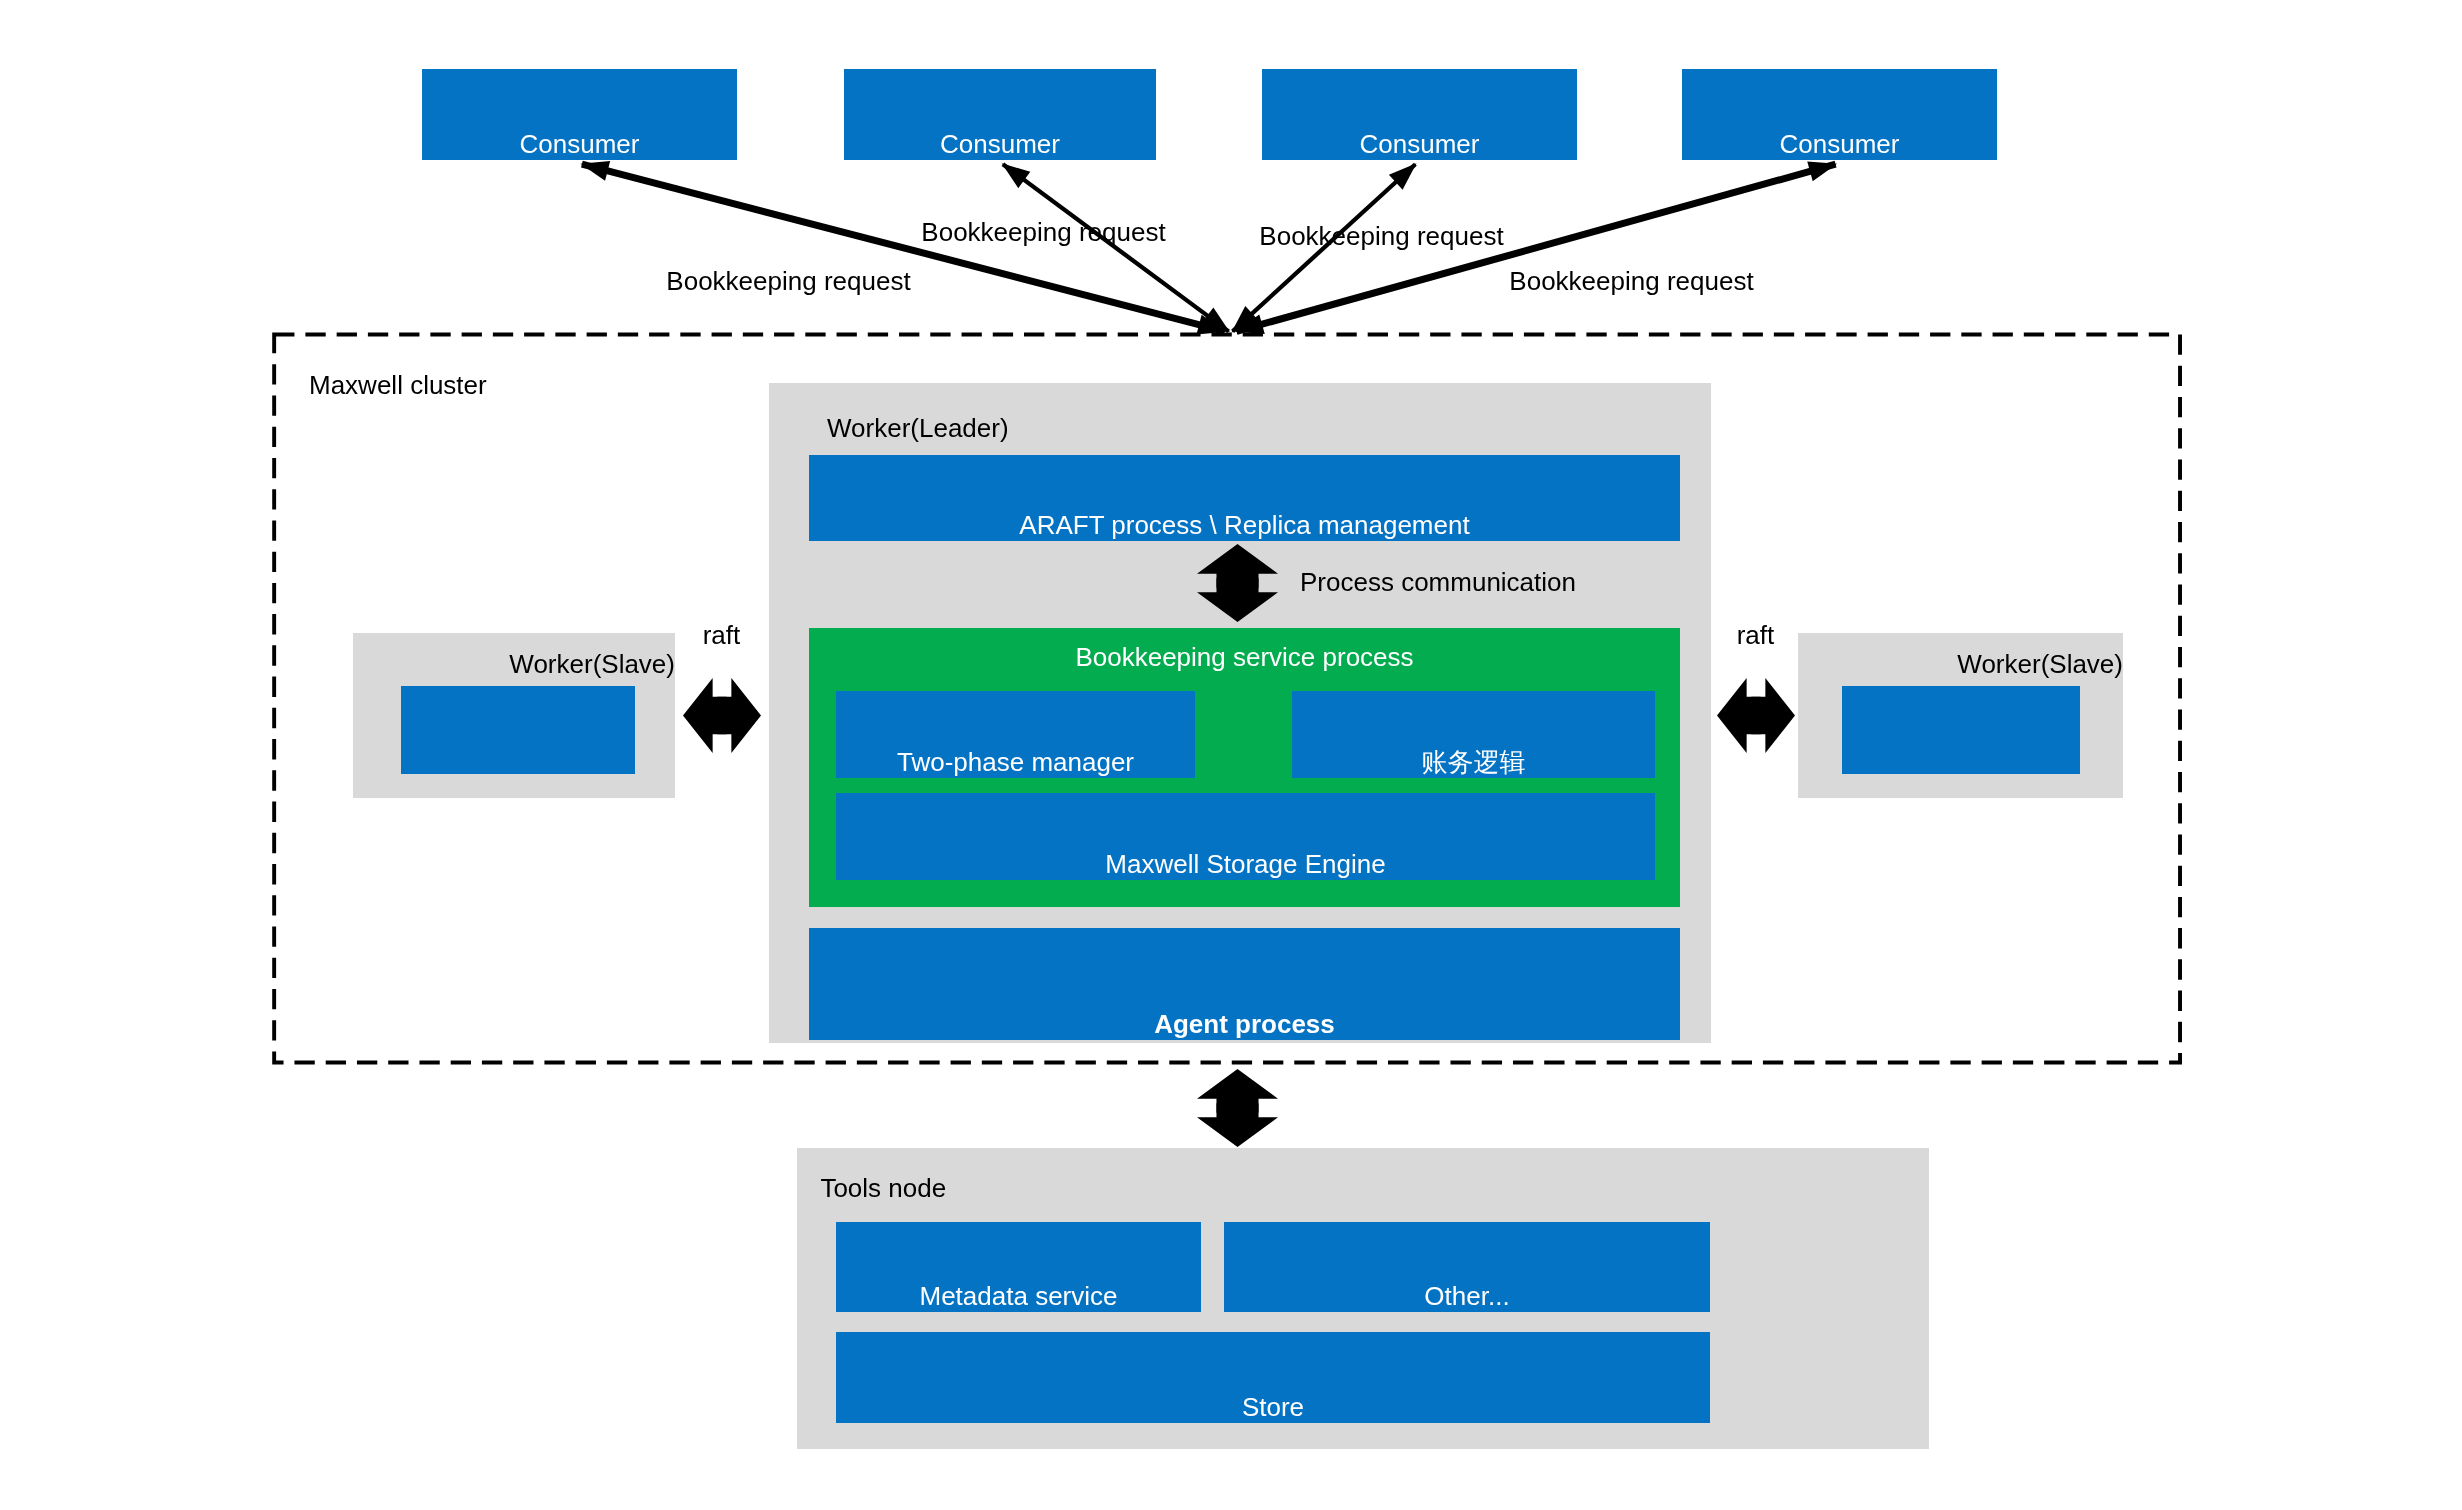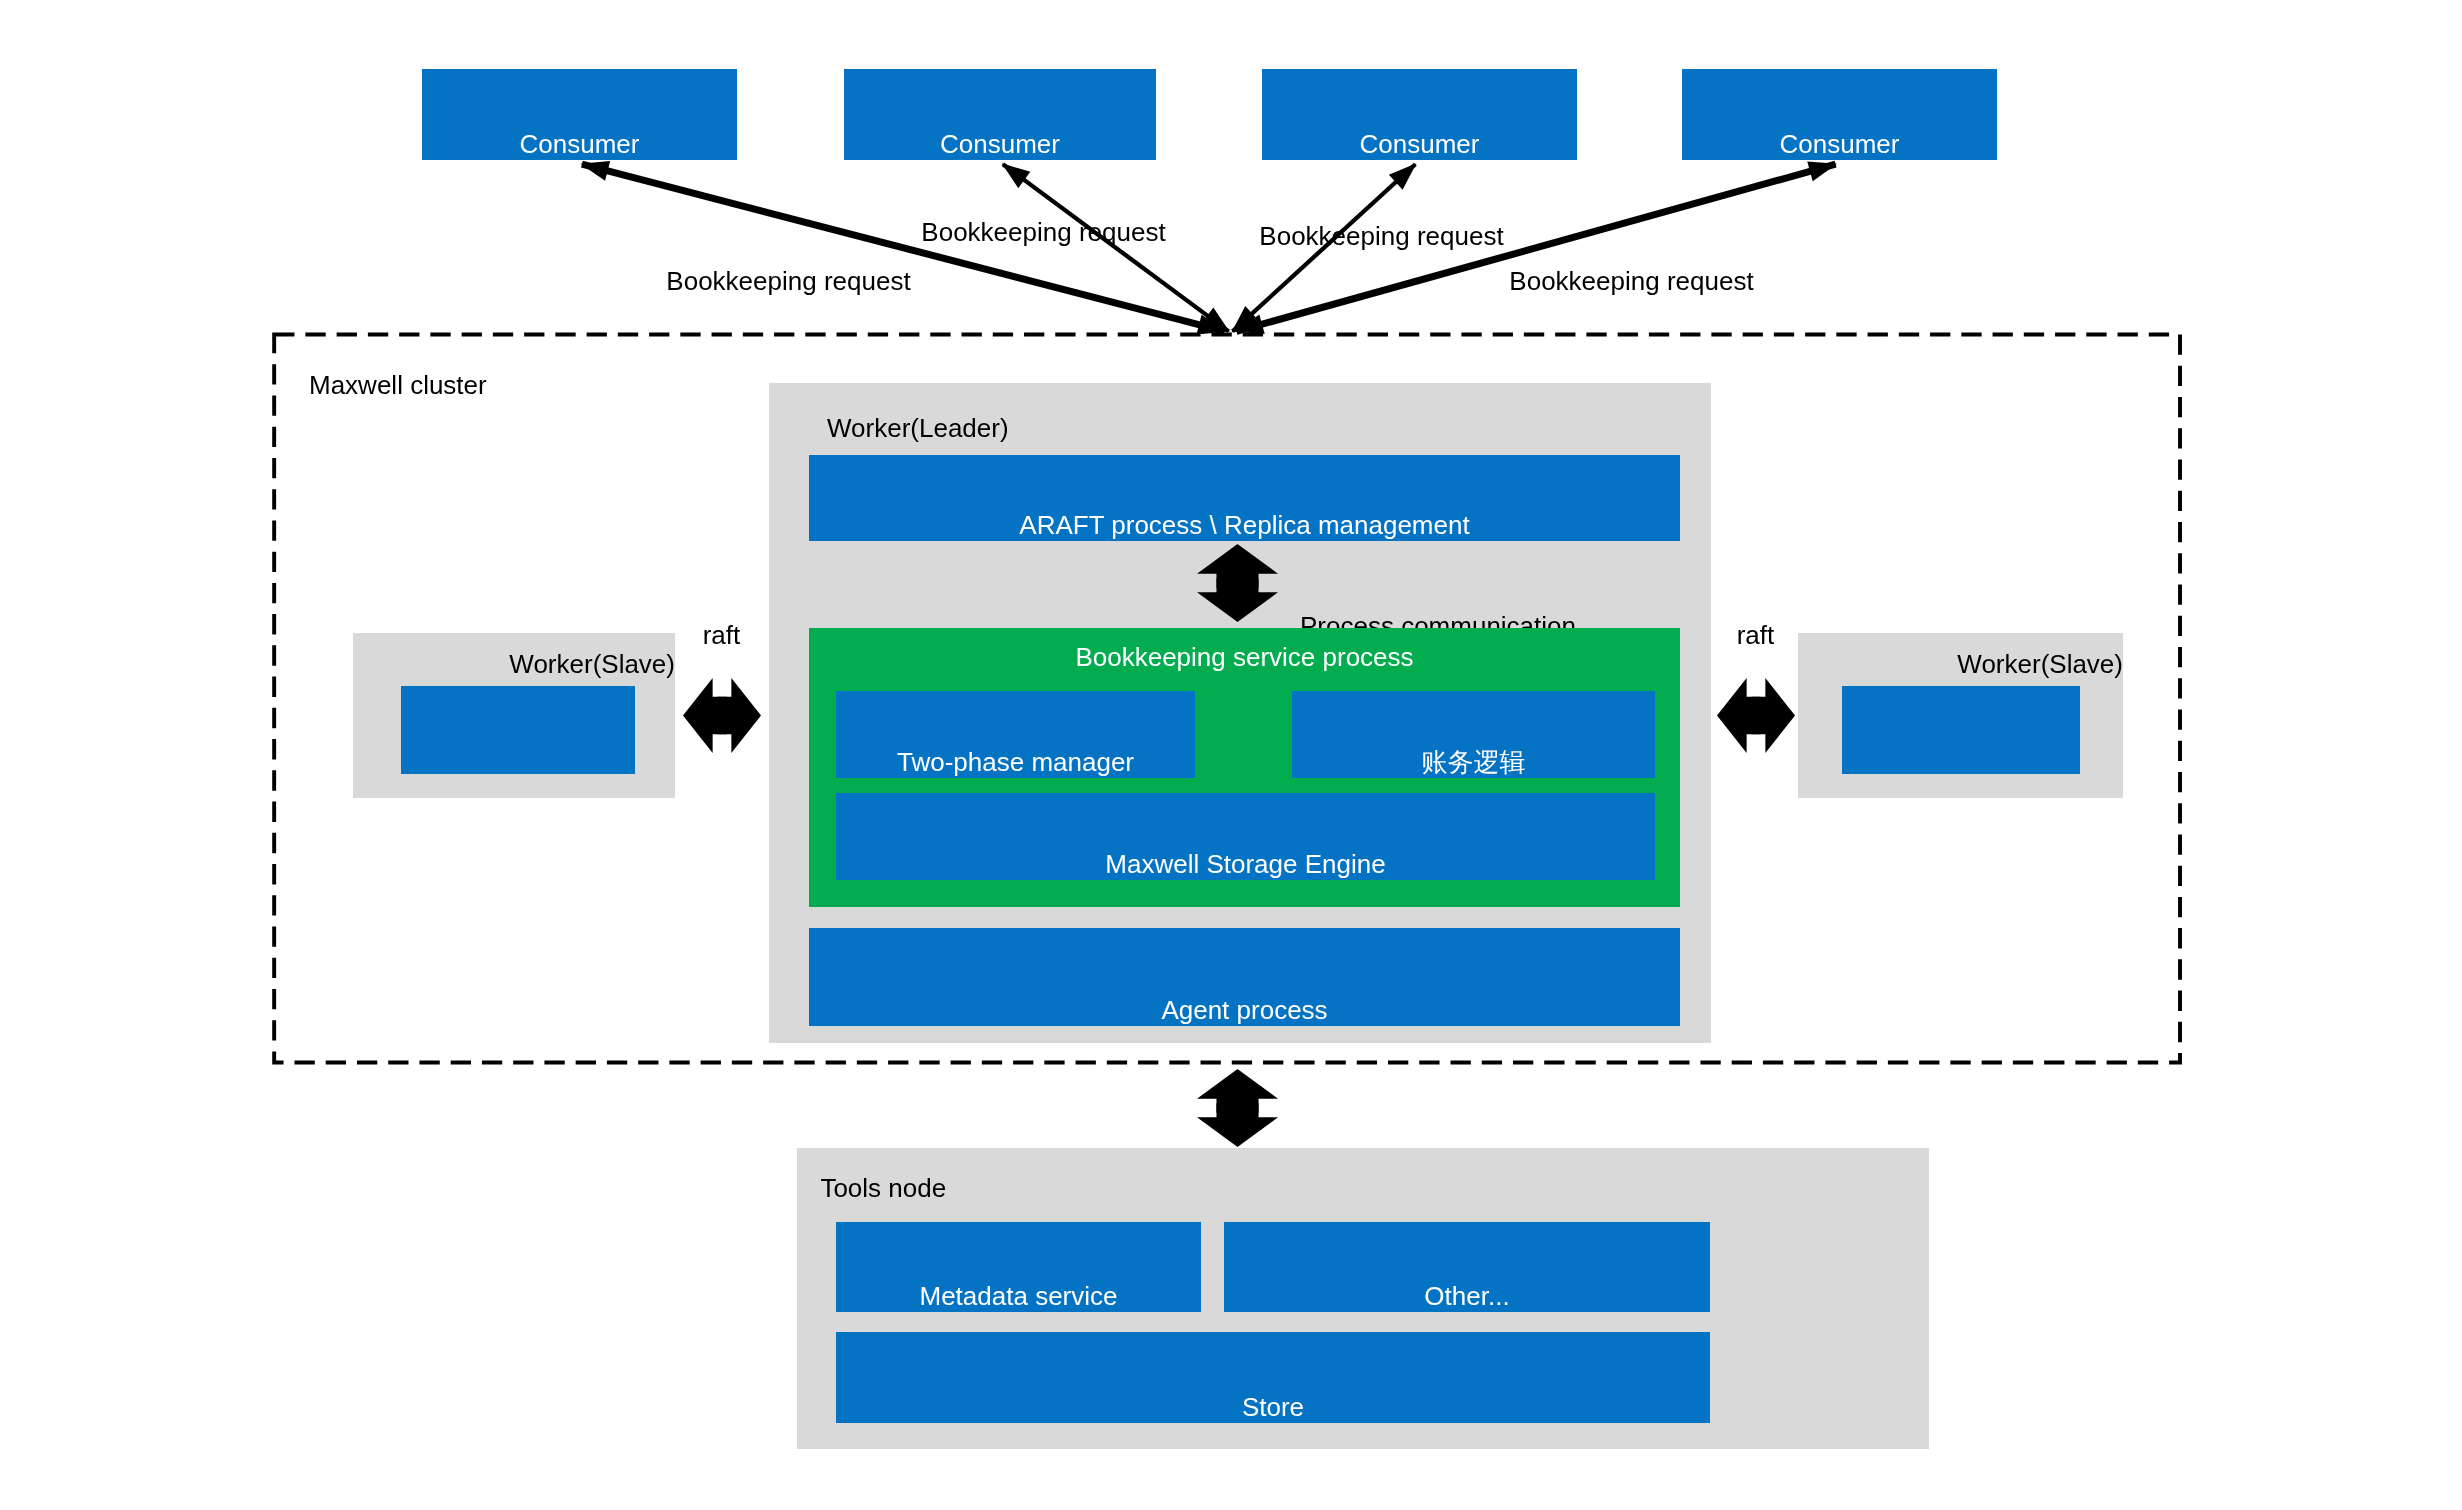--- a/index.html
+++ b/index.html
@@ -45,26 +45,26 @@
   #consumer-1{left:422px;}
   #consumer-2{left:844px;width:312px;}
   #consumer-3{left:1262px;}
   #consumer-4{left:1682px;}
 
   
   #leader-panel{left:769px;top:383px;width:942px;height:660px;padding-left:27px;}
   #leader-title{left:58px;top:30px;}
   #araft-bar{left:40px;top:72px;width:871px;height:86px;}
   #process-arrow{left:428px;top:161px;}
-  #process-label{left:531px;top:184px;margin-top:44px;}
+  #process-label{left:531px;top:184px;}
   #service-box{left:40px;top:245px;width:871px;height:279px;}
   #two-phase{left:27px;top:63px;width:359px;height:87px;}
   #acct-logic{left:483px;top:63px;width:363px;height:87px;}
   #storage{left:27px;top:165px;width:819px;height:87px;}
-  #agent-bar{left:40px;top:545px;width:871px;height:98px;}
+  #agent-bar{left:40px;top:545px;width:871px;height:112px;font-weight:bold;}
 
   
   #slave-left{left:353px;top:633px;width:322px;height:165px;}
   #slave-right{left:1798px;top:633px;width:325px;height:165px;}
   .slave-title{left:0;right:0;top:15.6px;text-align:right;white-space:nowrap;}
   #slave-left-inner{left:48px;top:53px;width:234px;height:88px;}
   #slave-right-inner{left:44px;top:53px;width:238px;height:88px;}
 
   #raft-label-left{left:678px;top:620px;width:87px;text-align:center;}
   #raft-label-right{left:1712px;top:620px;width:87px;text-align:center;}

